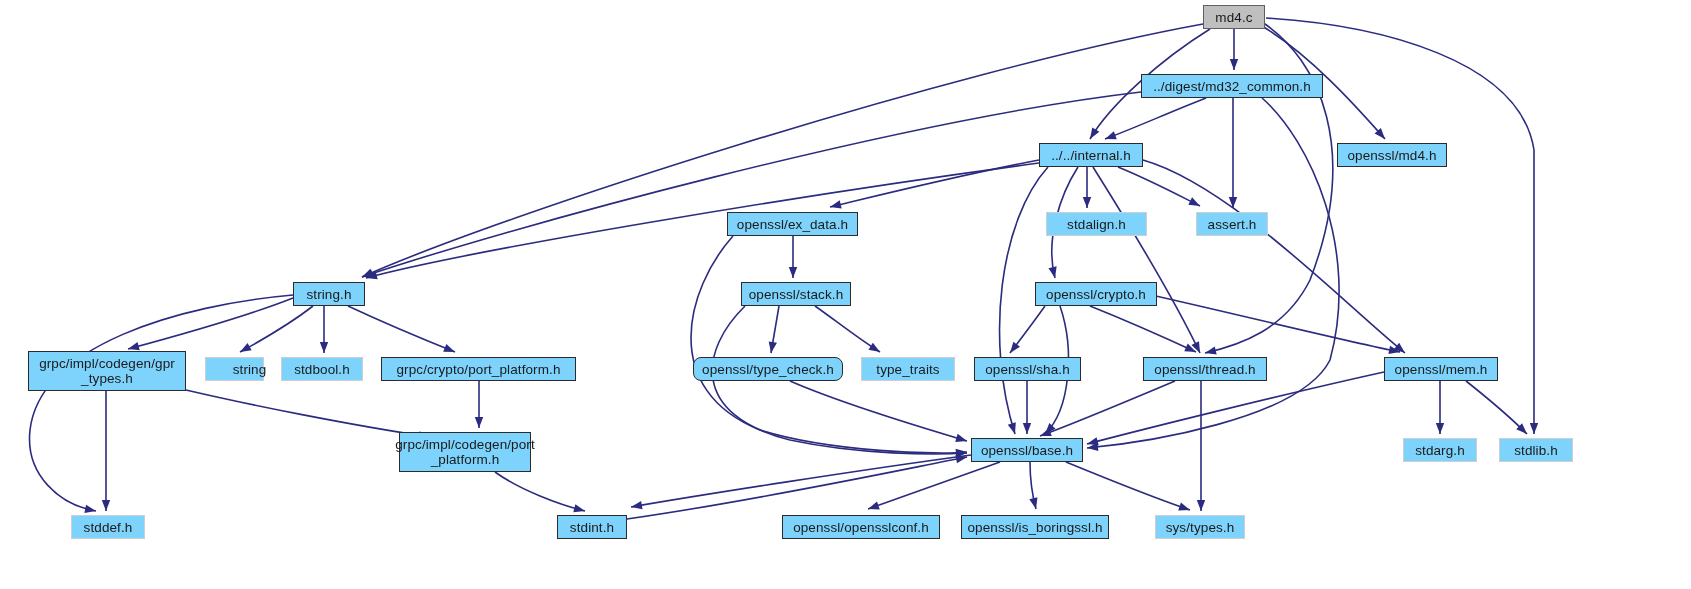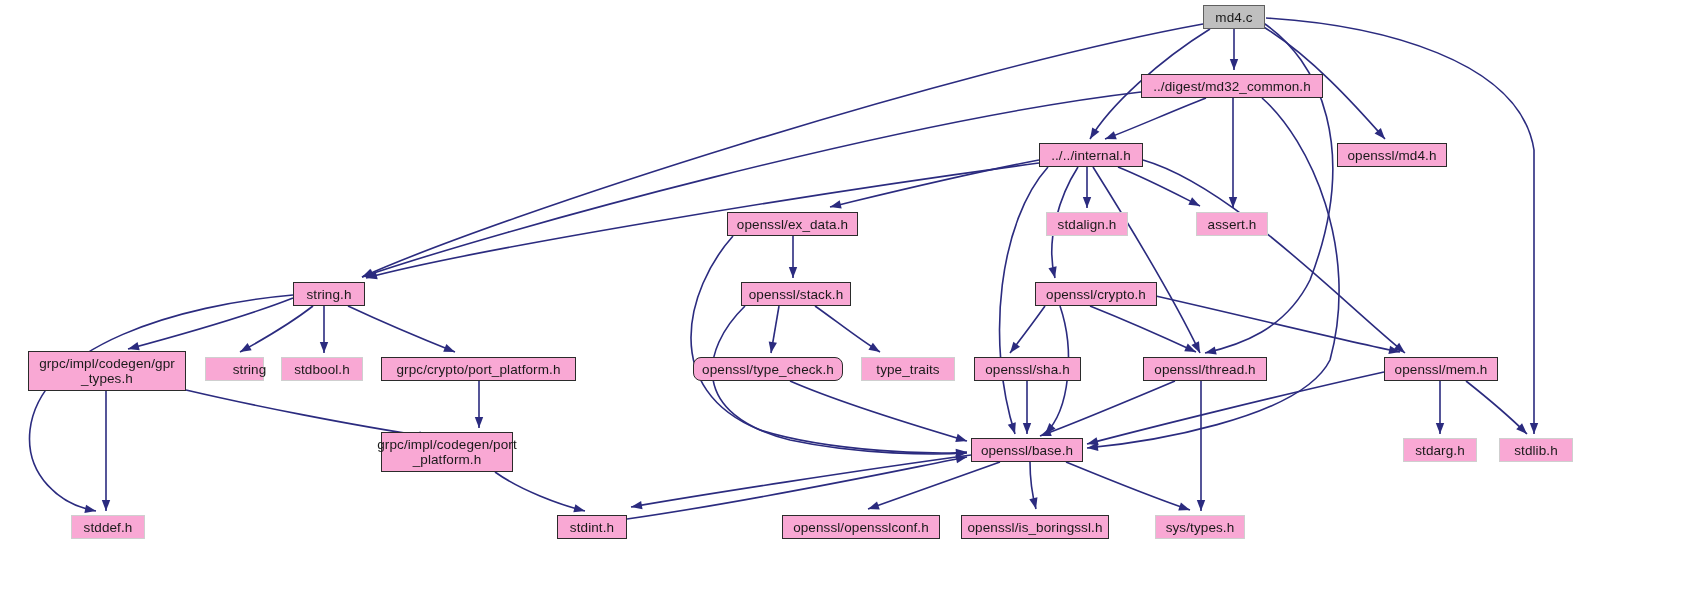--- a/index.html
+++ b/index.html
@@ -34,21 +34,21 @@
     fill: #2b2b7f;
     stroke: none;
   }
   .node {
     position: absolute;
     box-sizing: border-box;
     display: flex;
     align-items: center;
     justify-content: center;
     text-align: center;
-    background: #f9a8d4;
+    background: #7dd3fc;
     color: #1a1a1a;
     font-size: 13.5px;
     line-height: 15px;
     letter-spacing: 0.1px;
     white-space: pre-line;
     padding: 0 6px;
   }
   .node.solid {
     border: 1.5px solid #2b2b2b;
   }
@@ -165,36 +165,36 @@
       <polygon points="0,0 -11,-4.2 -11,4.2" class="edge-head" fill="#2b2b7f" transform="translate(1190,510) rotate(18.790029901122704)"></polygon>
       <path d="M627,519 C760,500 900,470 967,457" class="edge-path" stroke="#2b2b7f"></path>
       <polygon points="0,0 -11,-4.2 -11,4.2" class="edge-head" fill="#2b2b7f" transform="translate(967,457) rotate(-11.047944373508892)"></polygon>
     </svg>
   <div id="node-layer">
       <div class="node root" style="left: 1203px; top: 5px; width: 62px; height: 24px;"><span class="node-label">md4.c</span></div>
       <div class="node solid" style="left: 1141px; top: 74px; width: 182px; height: 24px;"><span class="node-label">../digest/md32_common.h</span></div>
       <div class="node solid" style="left: 1039px; top: 143px; width: 104px; height: 24px;"><span class="node-label">../../internal.h</span></div>
       <div class="node solid" style="left: 1337px; top: 143px; width: 110px; height: 24px;"><span class="node-label">openssl/md4.h</span></div>
       <div class="node solid" style="left: 727px; top: 212px; width: 131px; height: 24px;"><span class="node-label">openssl/ex_data.h</span></div>
-      <div class="node faint" style="left: 1046px; top: 212px; width: 82px; height: 24px;"><span class="node-label">stdalign.h</span></div>
+      <div class="node faint" style="left: 1046px; top: 212px; width: 101px; height: 24px;"><span class="node-label">stdalign.h</span></div>
       <div class="node faint" style="left: 1196px; top: 212px; width: 72px; height: 24px;"><span class="node-label">assert.h</span></div>
       <div class="node solid" style="left: 293px; top: 282px; width: 72px; height: 24px;"><span class="node-label">string.h</span></div>
       <div class="node solid" style="left: 741px; top: 282px; width: 110px; height: 24px;"><span class="node-label">openssl/stack.h</span></div>
       <div class="node solid" style="left: 1007px; top: 282px; width: 122px; height: 24px; margin-left: 28px;"><span class="node-label">openssl/crypto.h</span></div>
       <div class="node solid" style="left: 28px; top: 351px; width: 158px; height: 40px;"><span class="node-label">grpc/impl/codegen/gpr
 _types.h</span></div>
       <div class="node faint" style="left: 205px; top: 357px; width: 59px; height: 24px; padding-left: 36px;"><span class="node-label">string</span></div>
       <div class="node faint" style="left: 281px; top: 357px; width: 82px; height: 24px; text-align: center;"><span class="node-label">stdbool.h</span></div>
       <div class="node solid" style="left: 381px; top: 357px; width: 195px; height: 24px;"><span class="node-label">grpc/crypto/port_platform.h</span></div>
       <div class="node solid" style="left: 693px; top: 357px; width: 150px; height: 24px; border-radius: 8px;"><span class="node-label">openssl/type_check.h</span></div>
       <div class="node faint" style="left: 861px; top: 357px; width: 94px; height: 24px;"><span class="node-label">type_traits</span></div>
       <div class="node solid" style="left: 974px; top: 357px; width: 107px; height: 24px;"><span class="node-label">openssl/sha.h</span></div>
       <div class="node solid" style="left: 1143px; top: 357px; width: 124px; height: 24px;"><span class="node-label">openssl/thread.h</span></div>
       <div class="node solid" style="left: 1384px; top: 357px; width: 114px; height: 24px;"><span class="node-label">openssl/mem.h</span></div>
-      <div class="node solid" style="left: 381px; top: 432px; width: 132px; height: 40px;"><span class="node-label">grpc/impl/codegen/port
+      <div class="node solid" style="left: 399px; top: 432px; width: 132px; height: 40px;"><span class="node-label">grpc/impl/codegen/port
 _platform.h</span></div>
       <div class="node solid" style="left: 971px; top: 438px; width: 112px; height: 24px;"><span class="node-label">openssl/base.h</span></div>
       <div class="node faint" style="left: 1403px; top: 438px; width: 74px; height: 24px;"><span class="node-label">stdarg.h</span></div>
       <div class="node faint" style="left: 1499px; top: 438px; width: 74px; height: 24px;"><span class="node-label">stdlib.h</span></div>
       <div class="node faint" style="left: 71px; top: 515px; width: 74px; height: 24px;"><span class="node-label">stddef.h</span></div>
       <div class="node solid" style="left: 557px; top: 515px; width: 70px; height: 24px;"><span class="node-label">stdint.h</span></div>
       <div class="node solid" style="left: 782px; top: 515px; width: 158px; height: 24px;"><span class="node-label">openssl/opensslconf.h</span></div>
       <div class="node solid" style="left: 961px; top: 515px; width: 148px; height: 24px;"><span class="node-label">openssl/is_boringssl.h</span></div>
       <div class="node faint" style="left: 1155px; top: 515px; width: 90px; height: 24px;"><span class="node-label">sys/types.h</span></div>
     </div>

